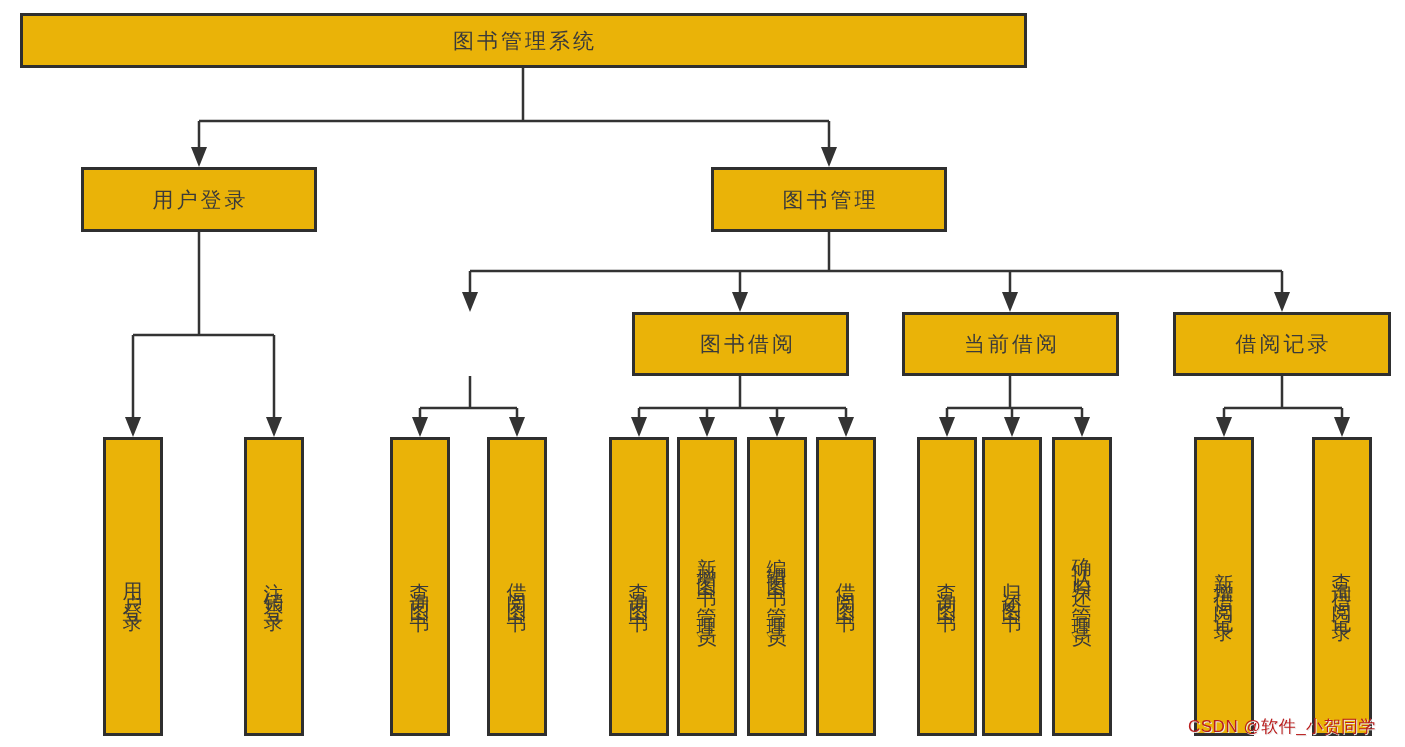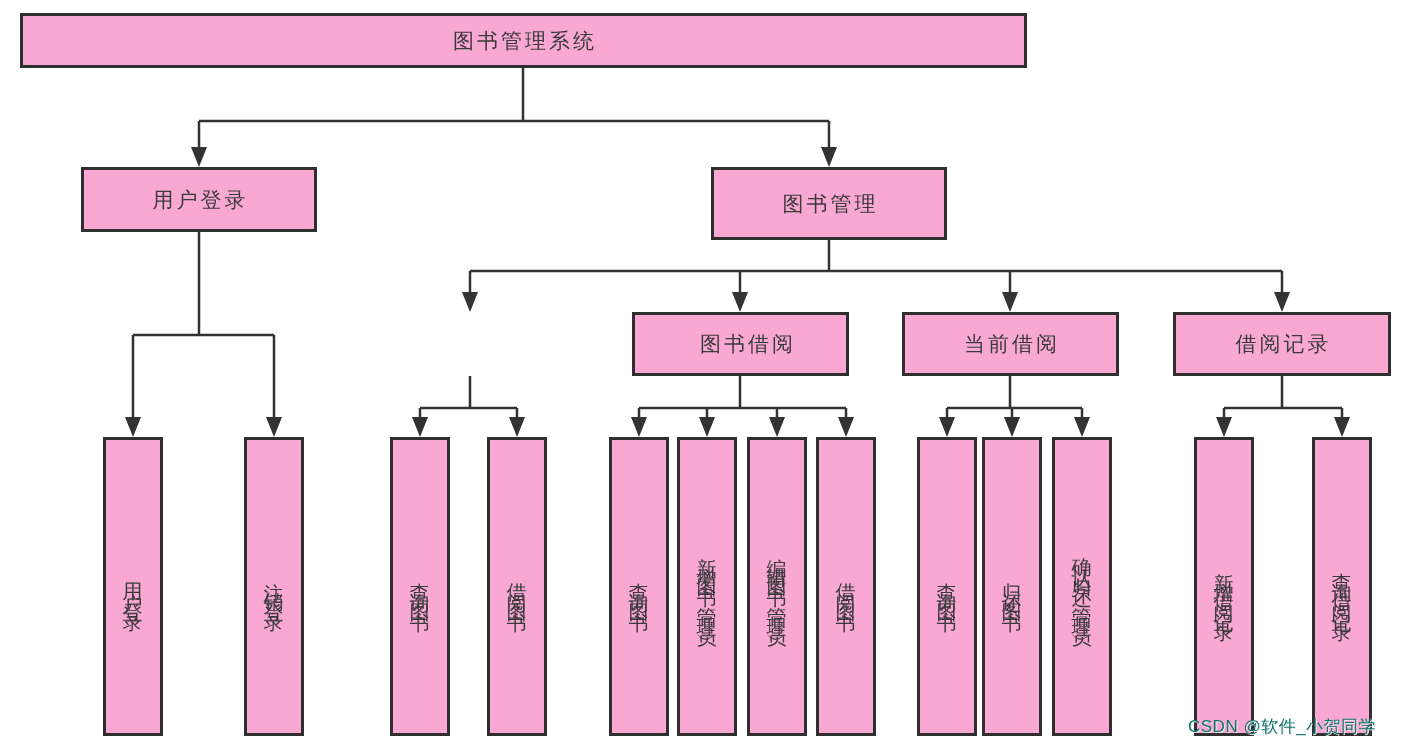--- a/index.html
+++ b/index.html
@@ -19,21 +19,21 @@
     position: absolute;
     left: 0;
     top: 0;
     width: 1405px;
     height: 747px;
   }
   .node {
     position: absolute;
     box-sizing: border-box;
     border: 3px solid #2f2f2f;
-    background: #f9a8d4;
+    background: #eab308;
     display: flex;
     align-items: center;
     justify-content: center;
     color: #3a3a3a;
   }
   .node.h .lbl {
     font-size: 21px;
     letter-spacing: 3px;
     white-space: nowrap;
     text-indent: 3px; 
@@ -44,21 +44,21 @@
     font-size: 20px;
     letter-spacing: 10px;
     line-height: 1;
     white-space: nowrap;
   }
   .watermark {
     position: absolute;
     left: 1188px;
     top: 715px;
     font-size: 17px;
-    color: #0f766e;
+    color: #b91c1c;
     letter-spacing: 0.5px;
     white-space: nowrap;
     text-shadow: 1px 1px 0 #e8e8e8;
   }
 </style>
 </head>
 <body>
 
 <div class="stage">
 
@@ -101,21 +101,21 @@
     <use href="#arr" x="1342" y="437"></use>
   </svg>
 
   <div class="node h" style="left:20px; top:13px; width:1007px; height:55px;">
     <span class="lbl">图书管理系统</span>
   </div>
 
   <div class="node h" style="left:81px; top:167px; width:236px; height:65px;">
     <span class="lbl">用户登录</span>
   </div>
-  <div class="node h" style="left:711px; top:167px; width:236px; height:73px;">
+  <div class="node h" style="left:711px; top:167px; width:236px; height:65px;">
     <span class="lbl">图书管理</span>
   </div>
 
   <div class="node h" style="left:632px; top:312px; width:217px; height:64px;padding-left:12px;">
     <span class="lbl">图书借阅</span>
   </div>
   <div class="node h" style="left:1173px; top:312px; width:218px; height:64px;">
     <span class="lbl">借阅记录</span>
   </div>
   <div class="node h" style="left:902px; top:312px; width:217px; height:64px;">

